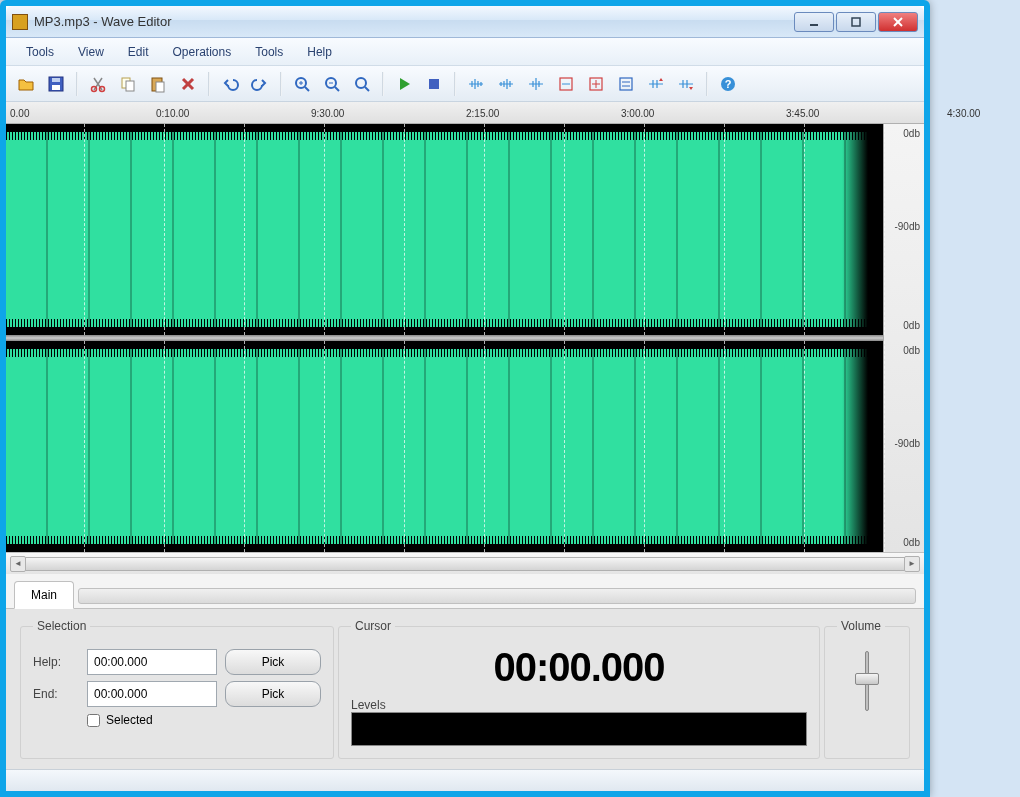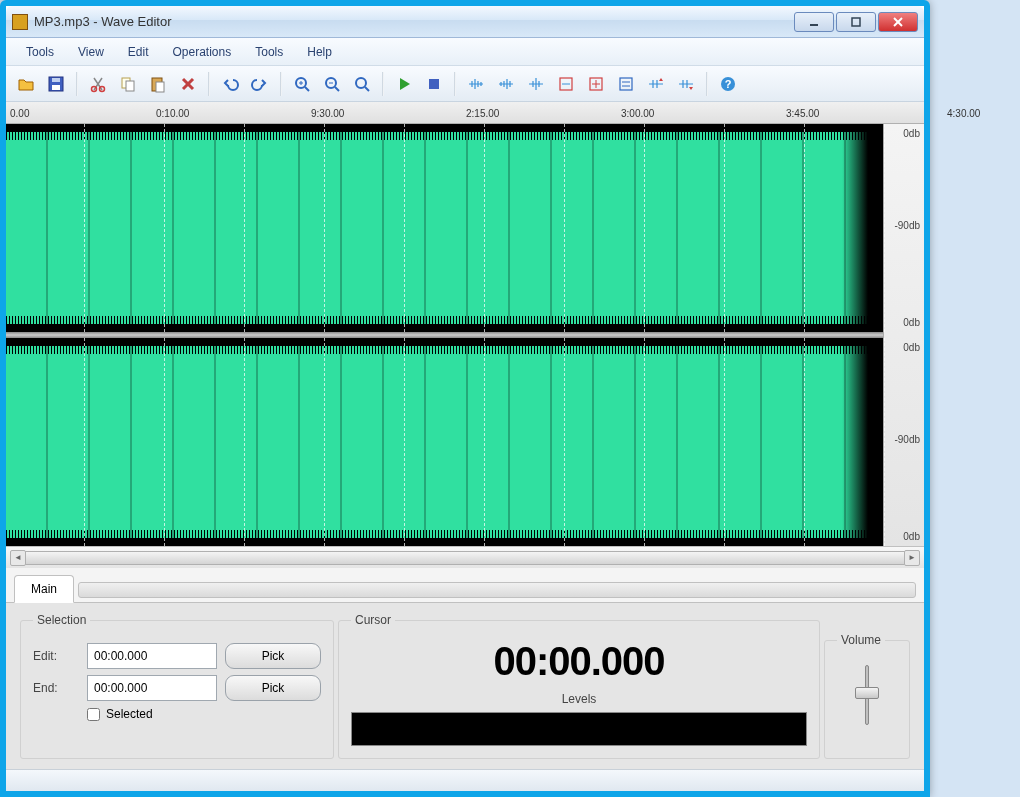--- a/index.html
+++ b/index.html
@@ -43,23 +43,23 @@
 .bottom-panel { padding: 10px 14px; background: #e5e5e5; display: flex; gap: 4px; }
 fieldset { border: 1px solid #d0d0d0; border-radius: 3px; padding: 10px 12px 12px 12px; }
 legend { padding: 0 4px; color: #444; }
 .sel-row { display: flex; align-items: center; gap: 8px; margin: 6px 0; }
 .sel-label { width: 46px; color: #444; }
 .sel-input { width: 130px; height: 26px; border: 1px solid #a0a8b0; padding: 0 6px; font-size: 12px; background: #fff; }
 .pick-btn { width: 96px; height: 26px; background: linear-gradient(to bottom,#f8f8f8,#dcdcdc); border: 1px solid #9aa2aa; border-radius: 9px; cursor: pointer; font-size: 12px; }
 .check-row { display: flex; align-items: center; gap: 6px; margin-top: 0; margin-left: 54px; }
 .cursor-fs { flex: 1; }
 .cursor-val { font-size: 40px; font-weight: bold; margin: 2px 0 8px 0; letter-spacing: -1px; text-align: center;}
-.levels-lbl { color: #444; margin-bottom: 6px; text-align: center; }
+.levels-lbl { color: #444; margin-bottom: 0; }
 .levels-bar { height: 34px; background: #000; border: 1px solid #888; }
-.vol-fs { width: 80px; display: flex; flex-direction: column; align-items: center; margin-top: 20px; }
+.vol-fs { width: 80px; display: flex; flex-direction: column; align-items: center; }
 .vol-slider { width: 60px; height: 76px; position: relative; }
 .vol-track { position: absolute; left: 28px; top: 8px; bottom: 8px; width: 4px; background: #c0c0c0; border: 1px solid #888; border-radius: 2px; }
 .vol-thumb { position: absolute; left: 18px; top: 30px; width: 24px; height: 12px; background: linear-gradient(to bottom,#f4f4f4,#c8c8c8); border: 1px solid #888; border-radius: 2px; cursor: pointer; }
 .statusbar { height: 22px; background: linear-gradient(to bottom,#f4f8fc,#e0e8f0); border-top: 1px solid #c8d0d8; }
 svg { display: block; }
 </style>
 </head>
 <body>
 
 <div class="window">
@@ -302,21 +302,21 @@
   <div class="tabs">
     <div class="tab">Main</div>
     <div class="tab-bar2"></div>
   </div>
 
   <div class="bottom-panel">
 
     <fieldset>
       <legend>Selection</legend>
       <div class="sel-row">
-        <span class="sel-label">Edit:</span>
+        <span class="sel-label">Help:</span>
         <input class="sel-input" value="00:00.000" style="">
         <button class="pick-btn">Pick</button>
       </div>
       <div class="sel-row">
         <span class="sel-label">End:</span>
         <input class="sel-input" value="00:00.000" style="">
         <button class="pick-btn">Pick</button>
       </div>
       <div class="check-row">
         <input type="checkbox" style="">

